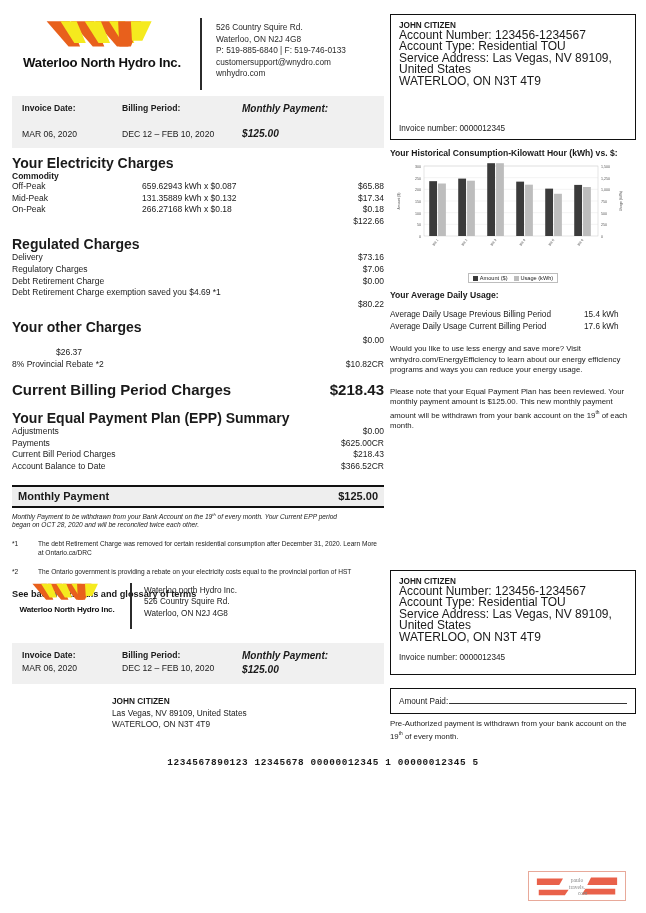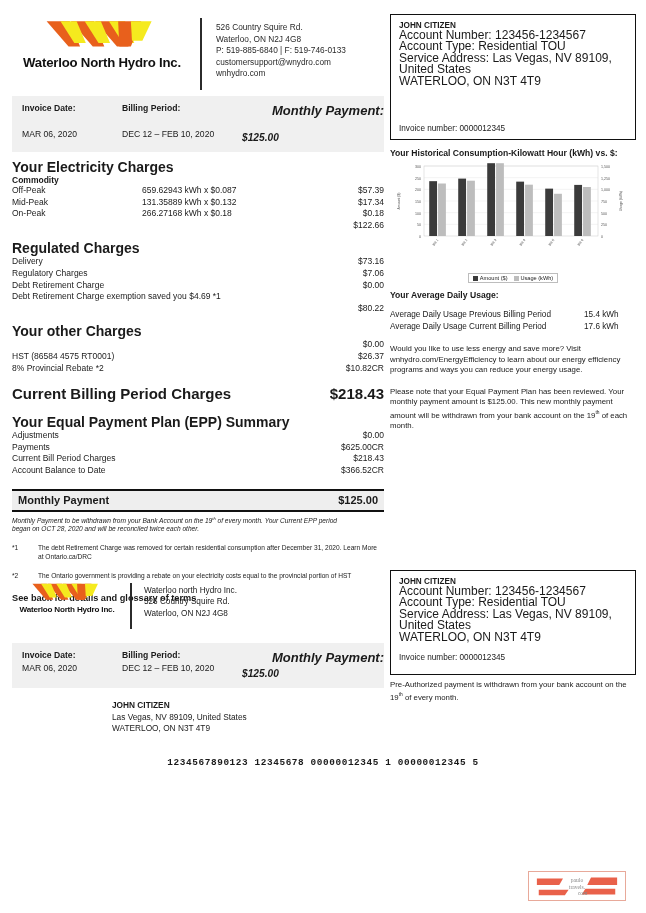--- a/index.html
+++ b/index.html
@@ -31,21 +31,21 @@
   .inv-band {
     background: #f0f0f0; display: flex; align-items: flex-start;
     padding: 7px 0 9px 0;
   }
   .inv-cell { padding-left: 10px; }
   .inv-cell.c1 { width: 100px; }
   .inv-cell.c2 { width: 120px; }
   .inv-cell.c3 { flex: 1; }
   .inv-label { font-size: 8.6px; font-weight: bold; color: #1a1a1a; }
   .inv-value { font-size: 8.6px; margin-top: 16px; }
-  .inv-label.big { font-size: 13px; font-style: italic; text-align: right; }
+  .inv-label.big { font-size: 10px; font-style: italic; }
   .inv-value.big { font-size: 10.2px; font-style: italic; font-weight: bold; margin-top: 14px; }
 
   
   .sec-title { font-size: 14px; font-weight: bold; margin-top: 9px; }
   .sec-sub   { font-size: 8.5px; font-weight: bold; }
   .line { display: flex; font-size: 8.5px; line-height: 11.6px; }
   .line .desc { width: 130px; }
   .line .mid  { flex: 1; }
   .line .amt  { width: 70px; text-align: right; }
   .line.subtotal .amt { width: 70px; }
@@ -163,21 +163,21 @@
         <div class="inv-value big">$125.00</div>
       </div>
     </div>
 
     <div class="sec-title" style="margin-top:7px;">Your Electricity Charges</div>
     <div class="sec-sub">Commodity</div>
 
     <div class="line">
       <div class="desc">Off-Peak</div>
       <div class="mid">659.62943 kWh  x $0.087</div>
-      <div class="amt">$57.39</div>
+      <div class="amt">$65.88</div>
     </div>
     <div class="line">
       <div class="desc">Mid-Peak</div>
       <div class="mid">131.35889 kWh  x $0.132</div>
       <div class="amt">$17.34</div>
     </div>
     <div class="line">
       <div class="desc">On-Peak</div>
       <div class="mid">266.27168 kWh  x $0.18</div>
       <div class="amt">$0.18</div>
@@ -206,21 +206,20 @@
       <div class="grow"></div>
       <div class="amt">$80.22</div>
     </div>
 
     <div class="sec-title">Your other Charges</div>
     <div class="line">
       <div class="grow"></div>
       <div class="amt">$0.00</div>
     </div>
     <div class="line">
-      <div class="grow">HST (86584 4575 RT0001)</div>
       <div class="amt">$26.37</div>
     </div>
     <div class="line">
       <div class="grow">8% Provincial Rebate *2</div>
       <div class="amt">$10.82CR</div>
     </div>
 
     <div class="total-line">
       <div class="desc">Current Billing Period Charges</div>
       <div class="amt">$218.43</div>
@@ -423,20 +422,24 @@
         <span>Service Address:</span>
         <span>Las Vegas, NV 89109, United States</span>
       </div>
       <div class="ln">WATERLOO, ON N3T 4T9</div>
       <div class="invno" style="margin-top:10px;">
         <span>Invoice number:</span>
         <span>0000012345</span>
       </div>
     </div>
 
+    <div class="amt-paid-box" style="margin-top:13px;">
+      <span class="lbl">Amount Paid:</span>
+      <span class="rule"></span>
+    </div>
 
     <div class="preauth">
       <span>Pre-Authorized payment is withdrawn from your bank account on the 19</span><sup>th</sup><span> of every month.</span>
     </div>
   </div>
 
   <div id="watermark">
     <svg viewBox="0 0 98 30" width="96" height="28">
       <polygon points="6,7 34,7 30,14 6,14" fill="#E9614A"></polygon>
       <polygon points="64,6 92,6 92,14 60,14" fill="#E9614A"></polygon>

